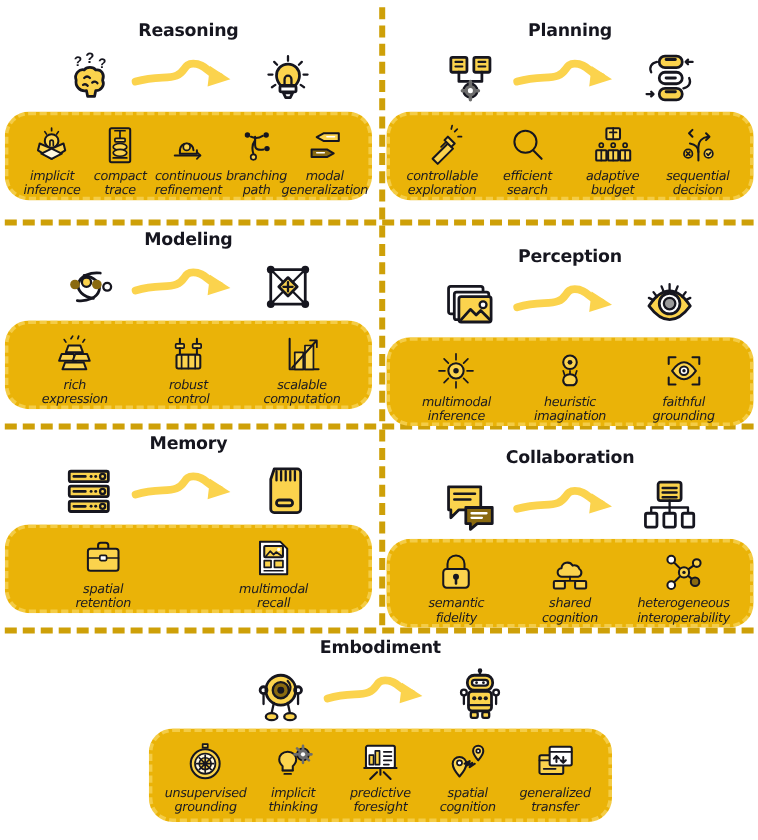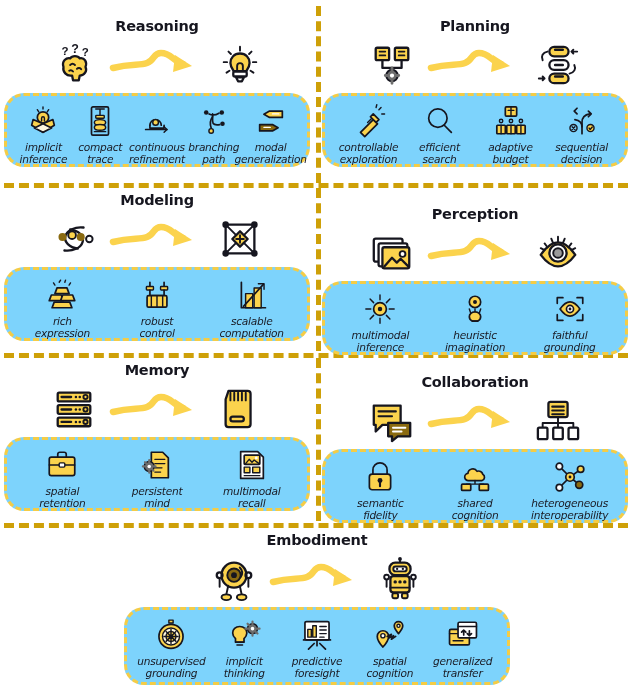--- a/index.html
+++ b/index.html
@@ -75,21 +75,21 @@
     flex: 0 0 auto;
     display: flex;
     align-items: center;
     justify-content: center;
   }
 
   
   .panel {
     border: 3px dashed #F4CC46;
     border-radius: 20px;
-    background: #7dd3fc;
+    background: #eab308;
     box-sizing: border-box;
     display: flex;
     align-items: flex-start;
     justify-content: space-around;
     padding: 7px 8px 6px 8px;
   }
   .cap {
     display: flex;
     flex-direction: column;
     align-items: center;
@@ -511,33 +511,20 @@
           <div class="cap-icon">
             <svg width="34" height="34" viewBox="0 0 48 48" fill="none" stroke-linecap="round" stroke-linejoin="round">
               <path d="M18 13v-4a3 3 0 013-3h6a3 3 0 013 3v4" fill="none" stroke="#16161f" stroke-width="2.4"></path>
               <rect x="6" y="13" width="36" height="26" rx="3" fill="#FBD34D" stroke="#16161f" stroke-width="2.4"></rect>
               <path d="M6 24h36" stroke="#16161f" stroke-width="2"></path>
               <rect x="20" y="21" width="8" height="6" rx="1.5" fill="#fff" stroke="#16161f" stroke-width="2"></rect>
             </svg>
           </div>
           <div class="cap-label">spatial
 retention</div>
-        </div>
-        <div class="cap">
-          <div class="cap-icon">
-            <svg width="34" height="34" viewBox="0 0 48 48" fill="none" stroke-linecap="round" stroke-linejoin="round">
-              <path d="M16 6h16l8 8v28H16z" fill="#FBD34D" stroke="#16161f" stroke-width="2.4"></path>
-              <path d="M21 16h14M21 22h14M21 28h10M21 34h8" stroke="#16161f" stroke-width="2"></path>
-              <circle cx="13" cy="26" r="7" fill="#6d6d6d" stroke="#16161f" stroke-width="2"></circle>
-              <circle cx="13" cy="26" r="2.5" fill="#fff"></circle>
-              <path d="M13 17v3M13 32v3M4 26h3M19 26h3M7 20l2 2M19 32l-2-2" stroke="#6d6d6d" stroke-width="3"></path>
-            </svg>
-          </div>
-          <div class="cap-label">persistent
-mind</div>
         </div>
         <div class="cap">
           <div class="cap-icon">
             <svg width="34" height="34" viewBox="0 0 48 48" fill="none" stroke-linecap="round" stroke-linejoin="round">
               <path d="M8 5h24l8 8v30H8z" fill="#fff" stroke="#16161f" stroke-width="2.4"></path>
               <rect x="13" y="10" width="22" height="13" rx="1" fill="#FBD34D" stroke="#16161f" stroke-width="2.4"></rect>
               <circle cx="30" cy="14" r="2" fill="#fff"></circle>
               <path d="M15 22l5-6 4 4 3-3 7 5" fill="none" stroke="#16161f" stroke-width="2"></path>
               <rect x="13" y="27" width="8" height="8" fill="#FBD34D" stroke="#16161f" stroke-width="2"></rect>
               <rect x="25" y="27" width="10" height="8" fill="#FBD34D" stroke="#16161f" stroke-width="2"></rect>

